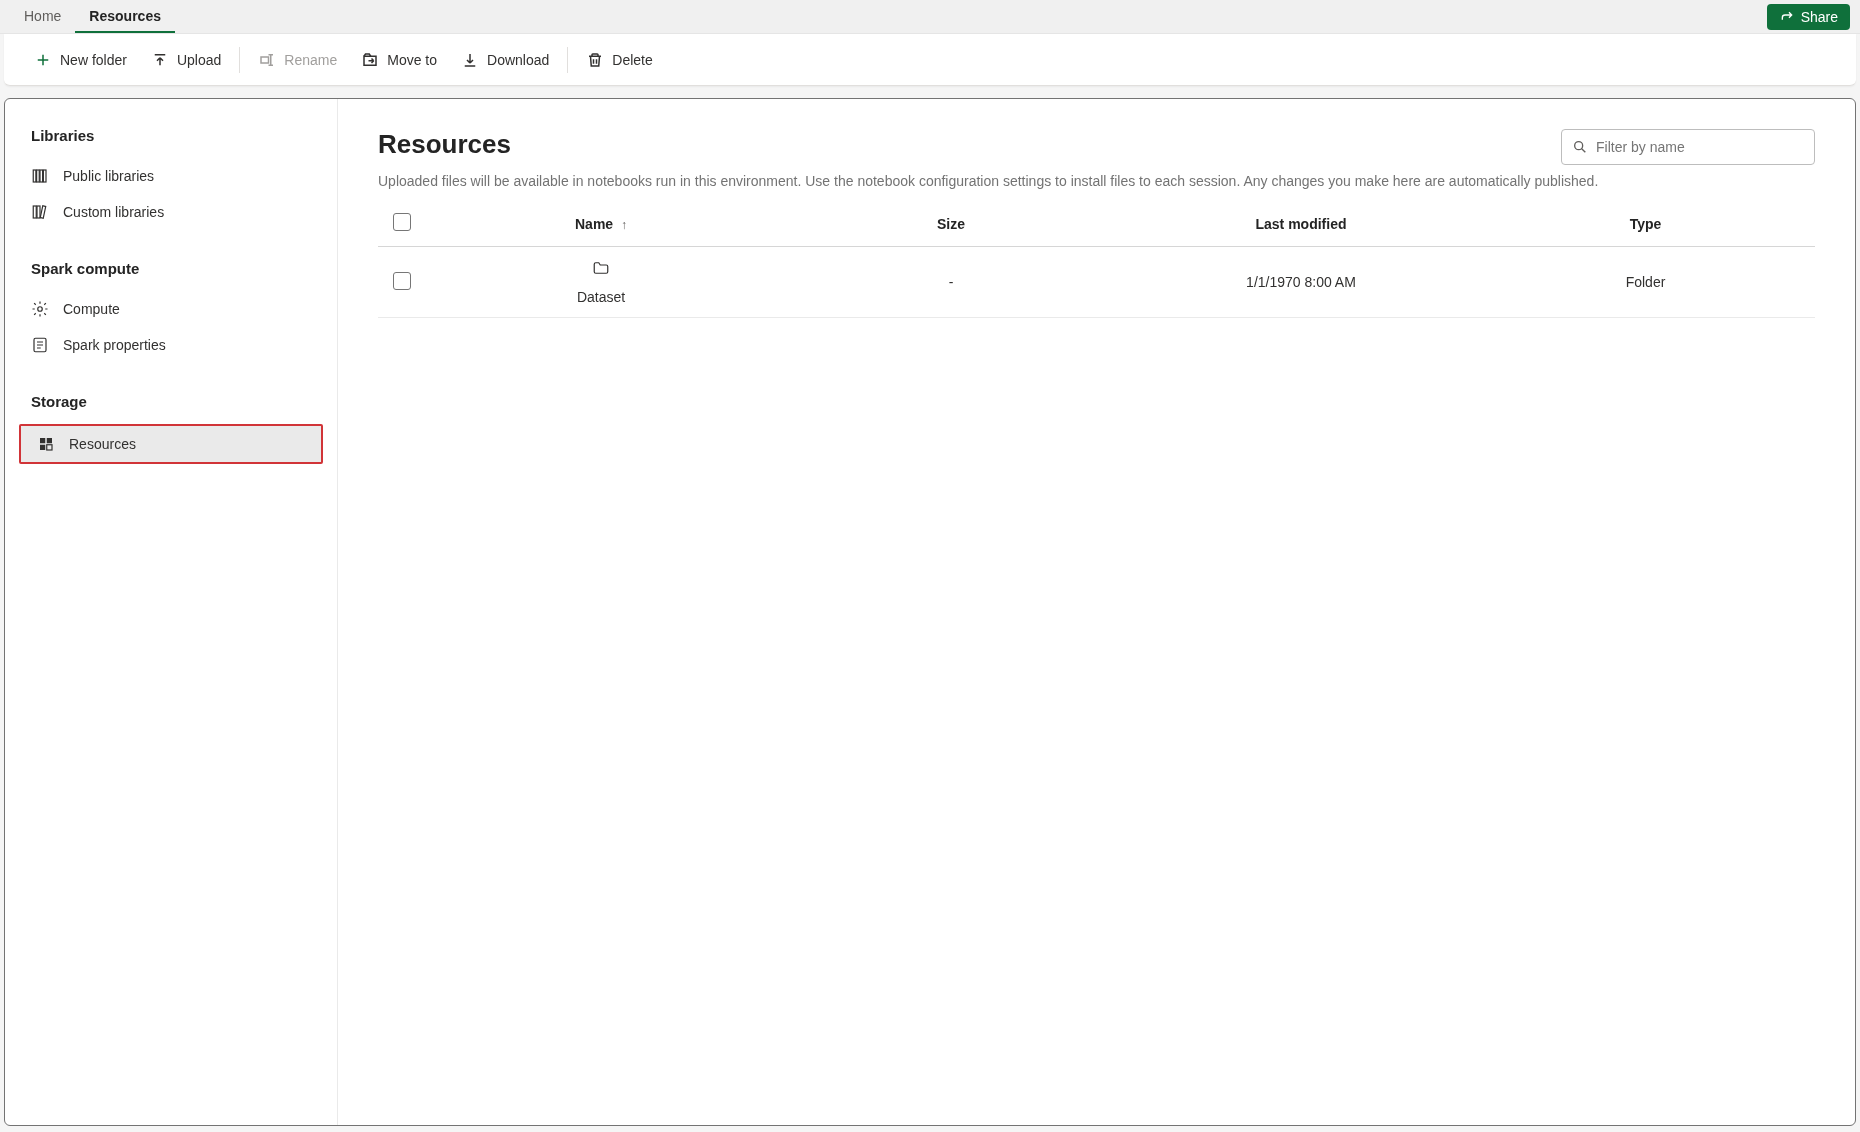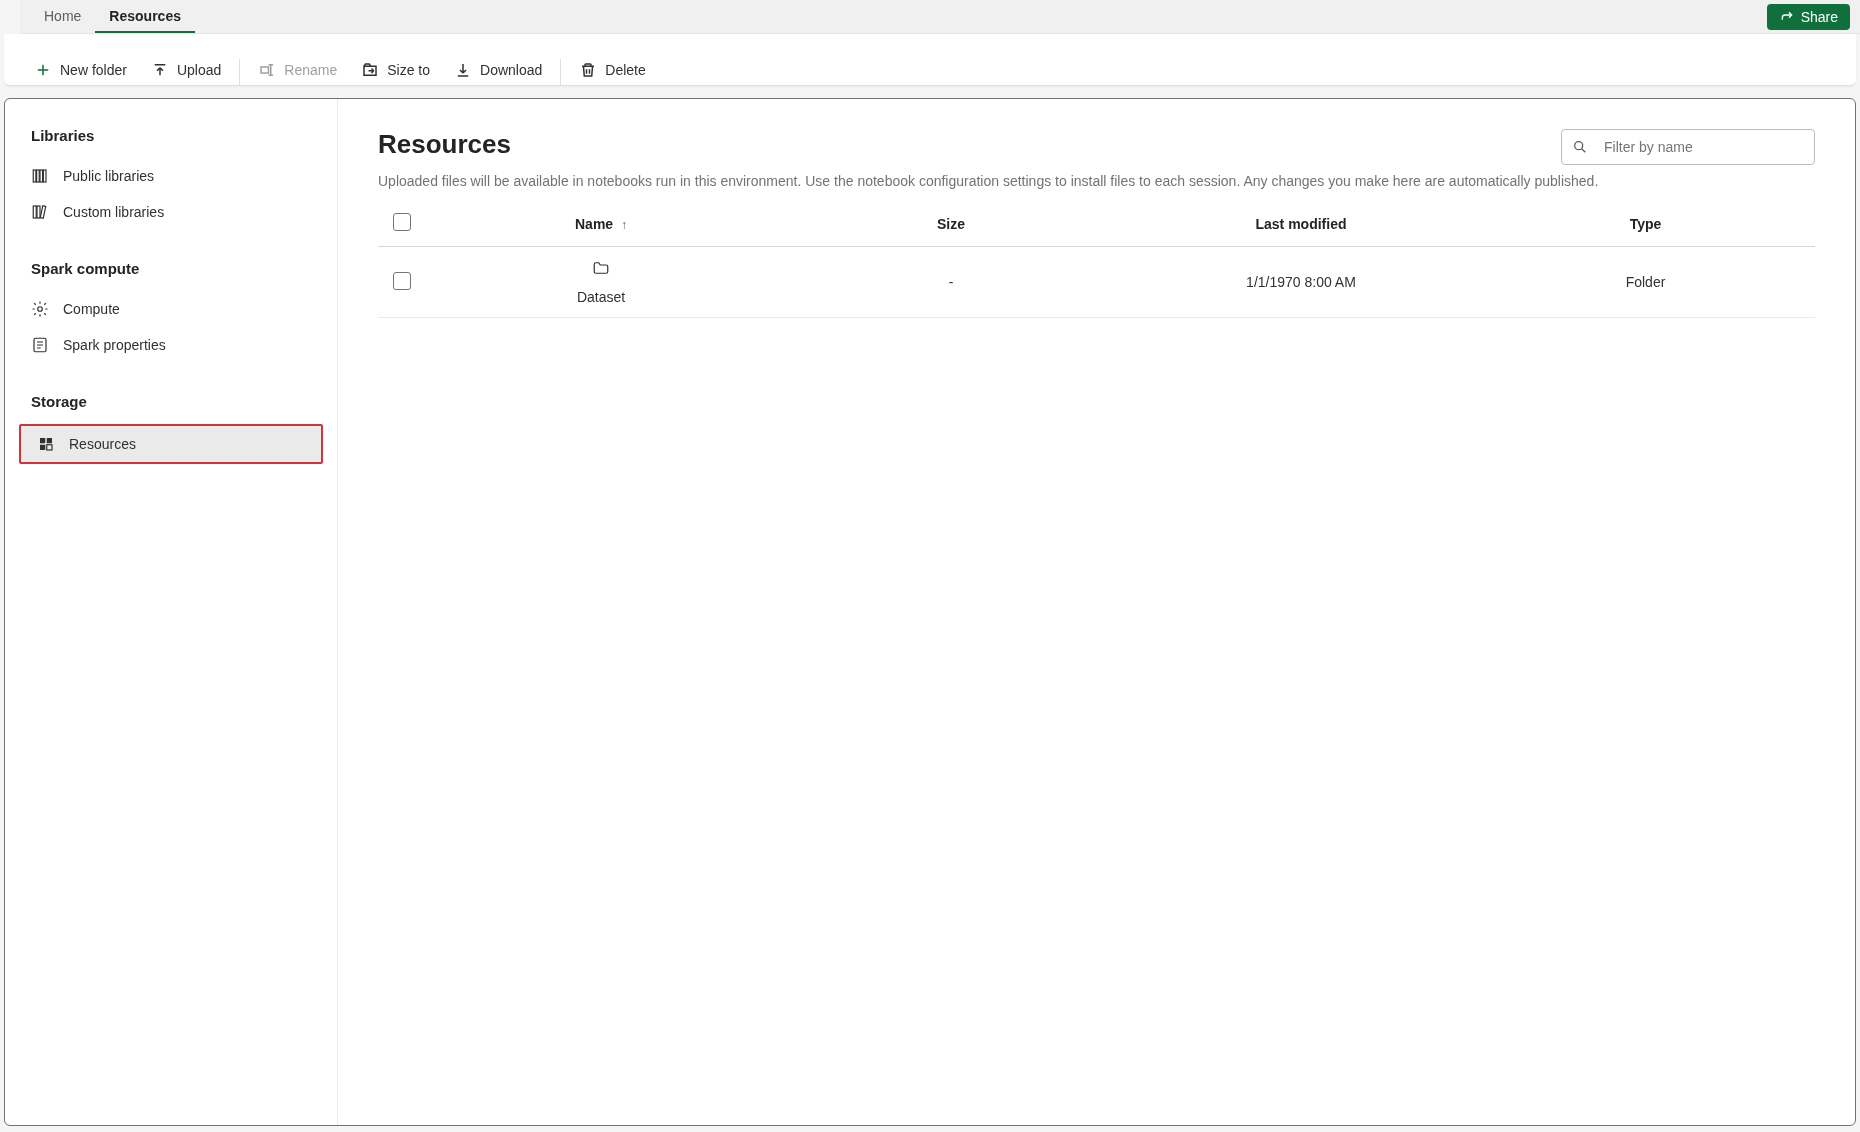--- a/index.html
+++ b/index.html
@@ -13,21 +13,20 @@
       overflow: hidden;
     }
     .header-bar {
       background: #f0f0f0;
       height: 34px;
       display: flex;
       align-items: center;
       justify-content: space-between;
       padding: 0 10px;
       border-bottom: 1px solid #e5e5e5;
-      margin-left: 20px;
     }
     .tabs { display: flex; }
     .tab {
       padding: 7px 14px;
       color: #605e5c;
       cursor: pointer;
       border-bottom: 2px solid transparent;
     }
     .tab.active {
       color: #242424;
@@ -44,21 +43,21 @@
       align-items: center;
       gap: 6px;
       cursor: pointer;
       font-size: 14px;
     }
     .share-btn svg { width: 16px; height: 16px; }
     .toolbar {
       background: #fff;
       height: 52px;
       display: flex;
-      align-items: flex-end;
+      align-items: center;
       padding: 0 18px;
       border-bottom: 1px solid #e1dfdd;
       margin: 0 4px;
       border-radius: 0 0 6px 6px;
       box-shadow: 0 1px 2px rgba(0,0,0,0.05);
     }
     .toolbar-btn {
       display: flex;
       align-items: center;
       gap: 8px;
@@ -127,21 +126,21 @@
       color: #242424;
     }
     .filter-box {
       display: flex;
       align-items: center;
       border: 1px solid #bdbdbd;
       border-radius: 4px;
       width: 254px;
       height: 36px;
       padding: 0 10px;
-      gap: 16px;
+      gap: 8px;
     }
     .filter-box svg { width: 16px; height: 16px; color: #605e5c; }
     .filter-box input {
       border: none;
       outline: none;
       flex: 1;
       font-size: 14px;
       color: #323130;
     }
     .description {
@@ -212,21 +211,21 @@
         <rect x="4" y="8" width="10" height="8"></rect>
         <path d="M17 5v14M14 5h6M14 19h6"></path>
       </svg>
     <span>Rename</span>
   </button>
   <button class="toolbar-btn">
     <svg viewBox="0 0 24 24" fill="none" stroke="#323130" stroke-width="2">
         <rect x="4" y="7" width="16" height="12"></rect>
         <path d="M4 7l2-3h5l2 3M10 13h7m0 0l-3-3m3 3l-3 3"></path>
       </svg>
-    <span>Size to</span>
+    <span>Move to</span>
   </button>
   <button class="toolbar-btn">
     <svg viewBox="0 0 24 24" fill="none" stroke="#323130" stroke-width="2">
         <path d="M12 4v12m0 0l-4-4m4 4l4-4M5 20h14"></path>
       </svg>
     <span>Download</span>
   </button>
   <div class="toolbar-sep"></div>
   <button class="toolbar-btn">
     <svg viewBox="0 0 24 24" fill="none" stroke="#323130" stroke-width="2">

